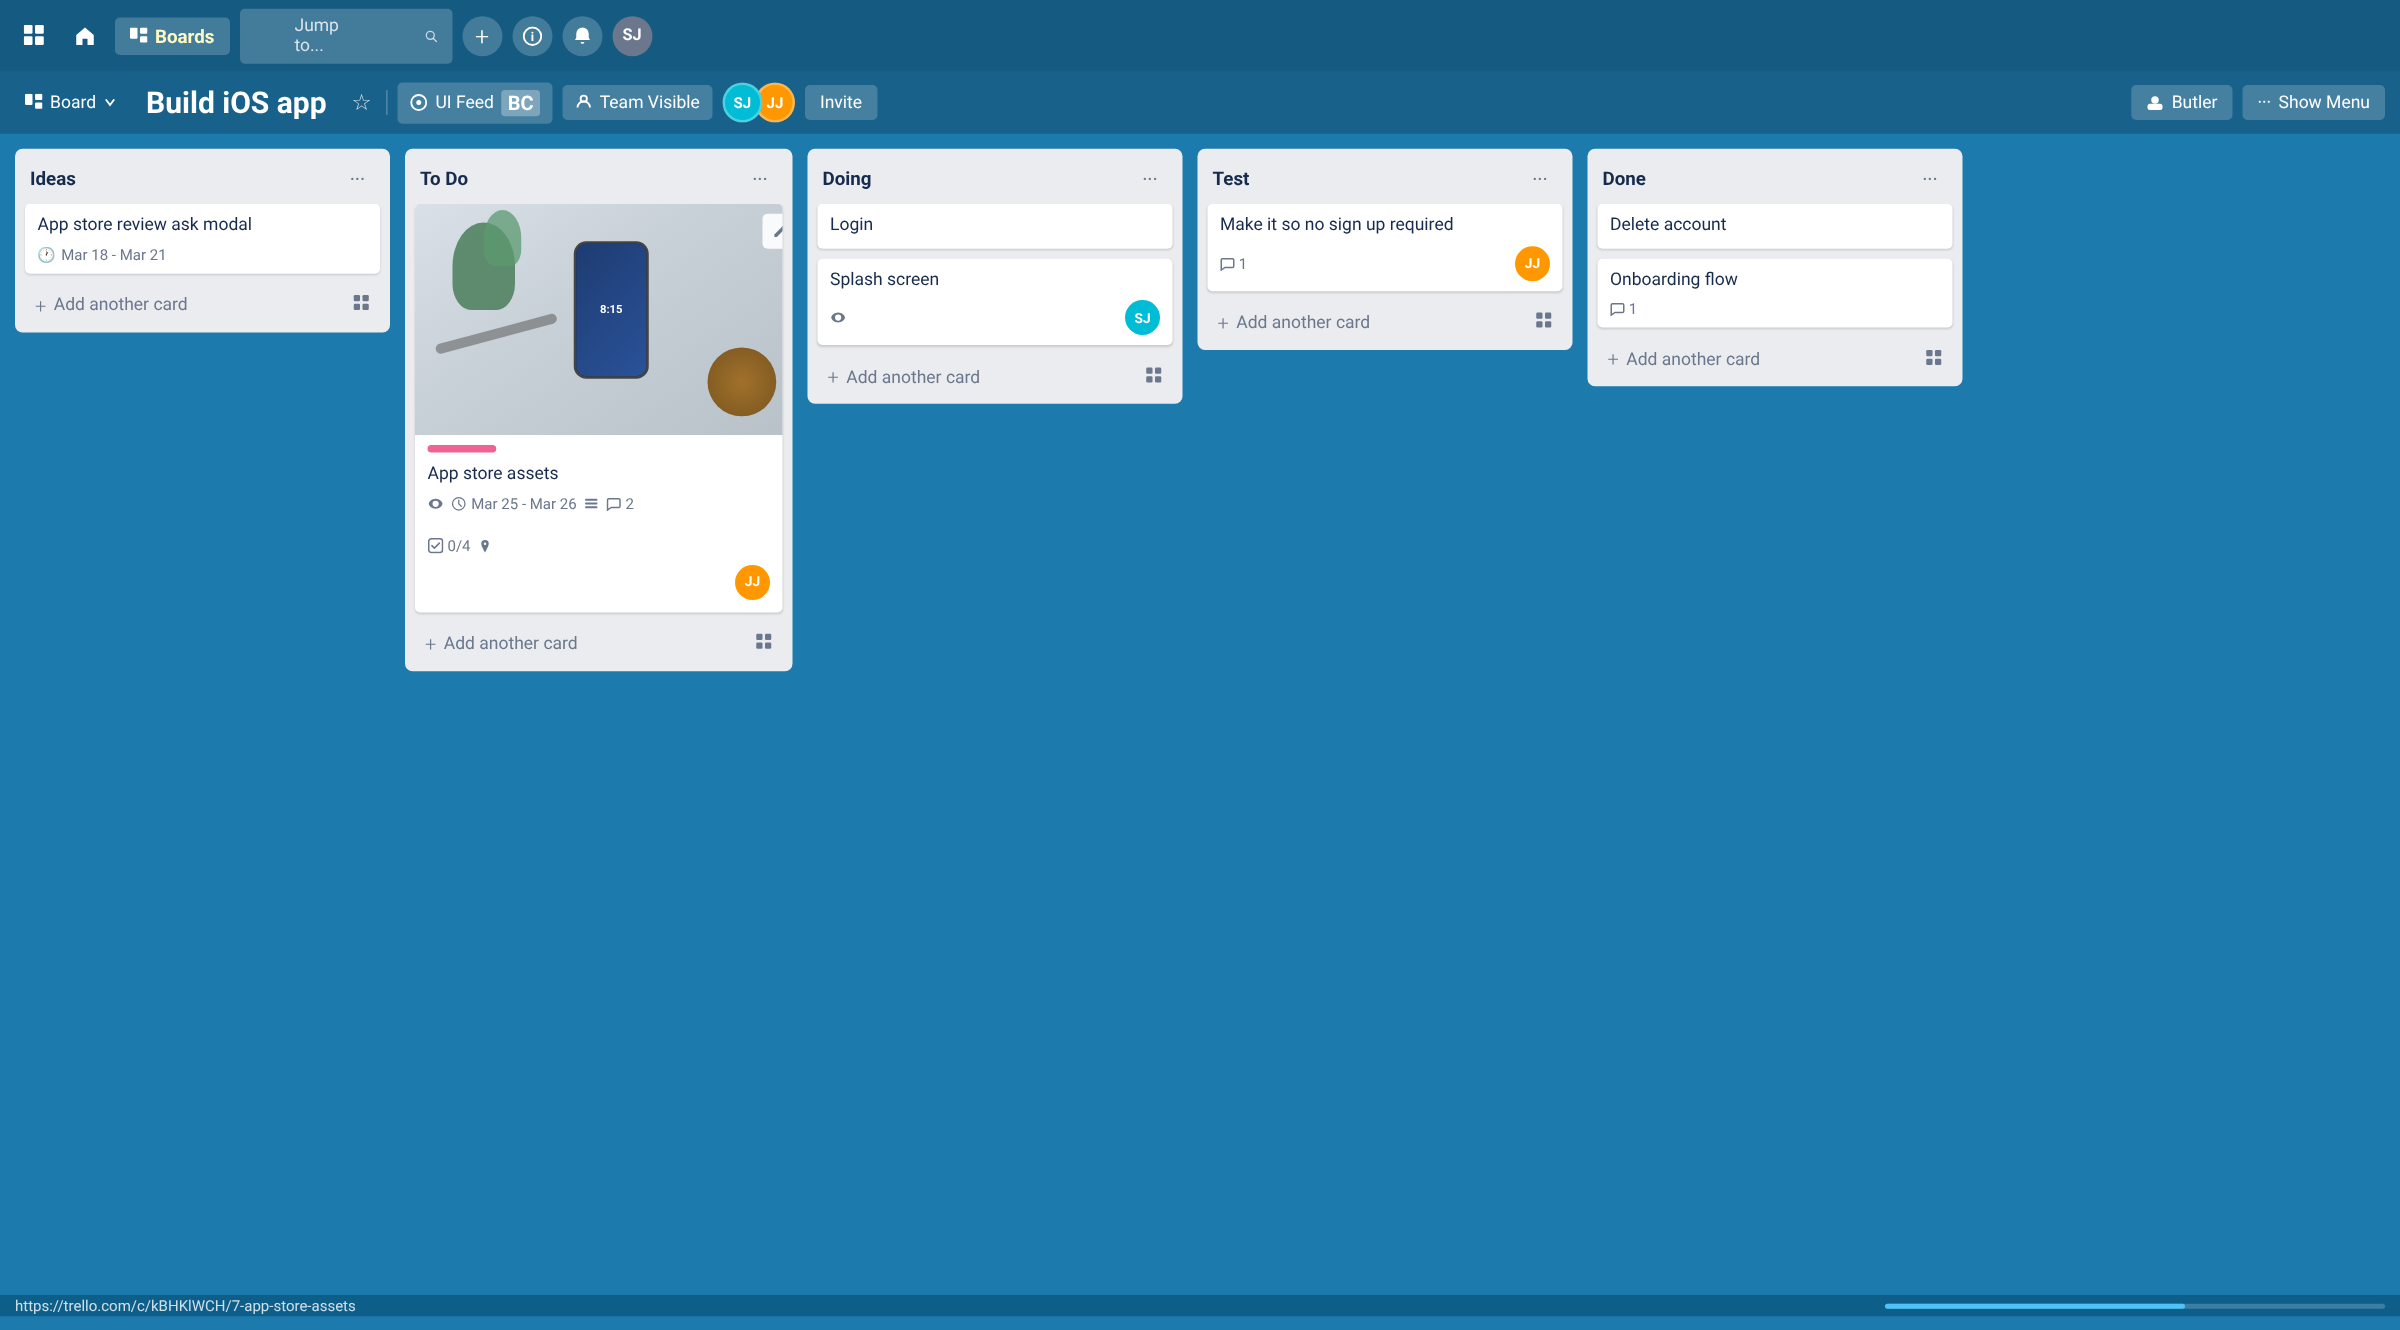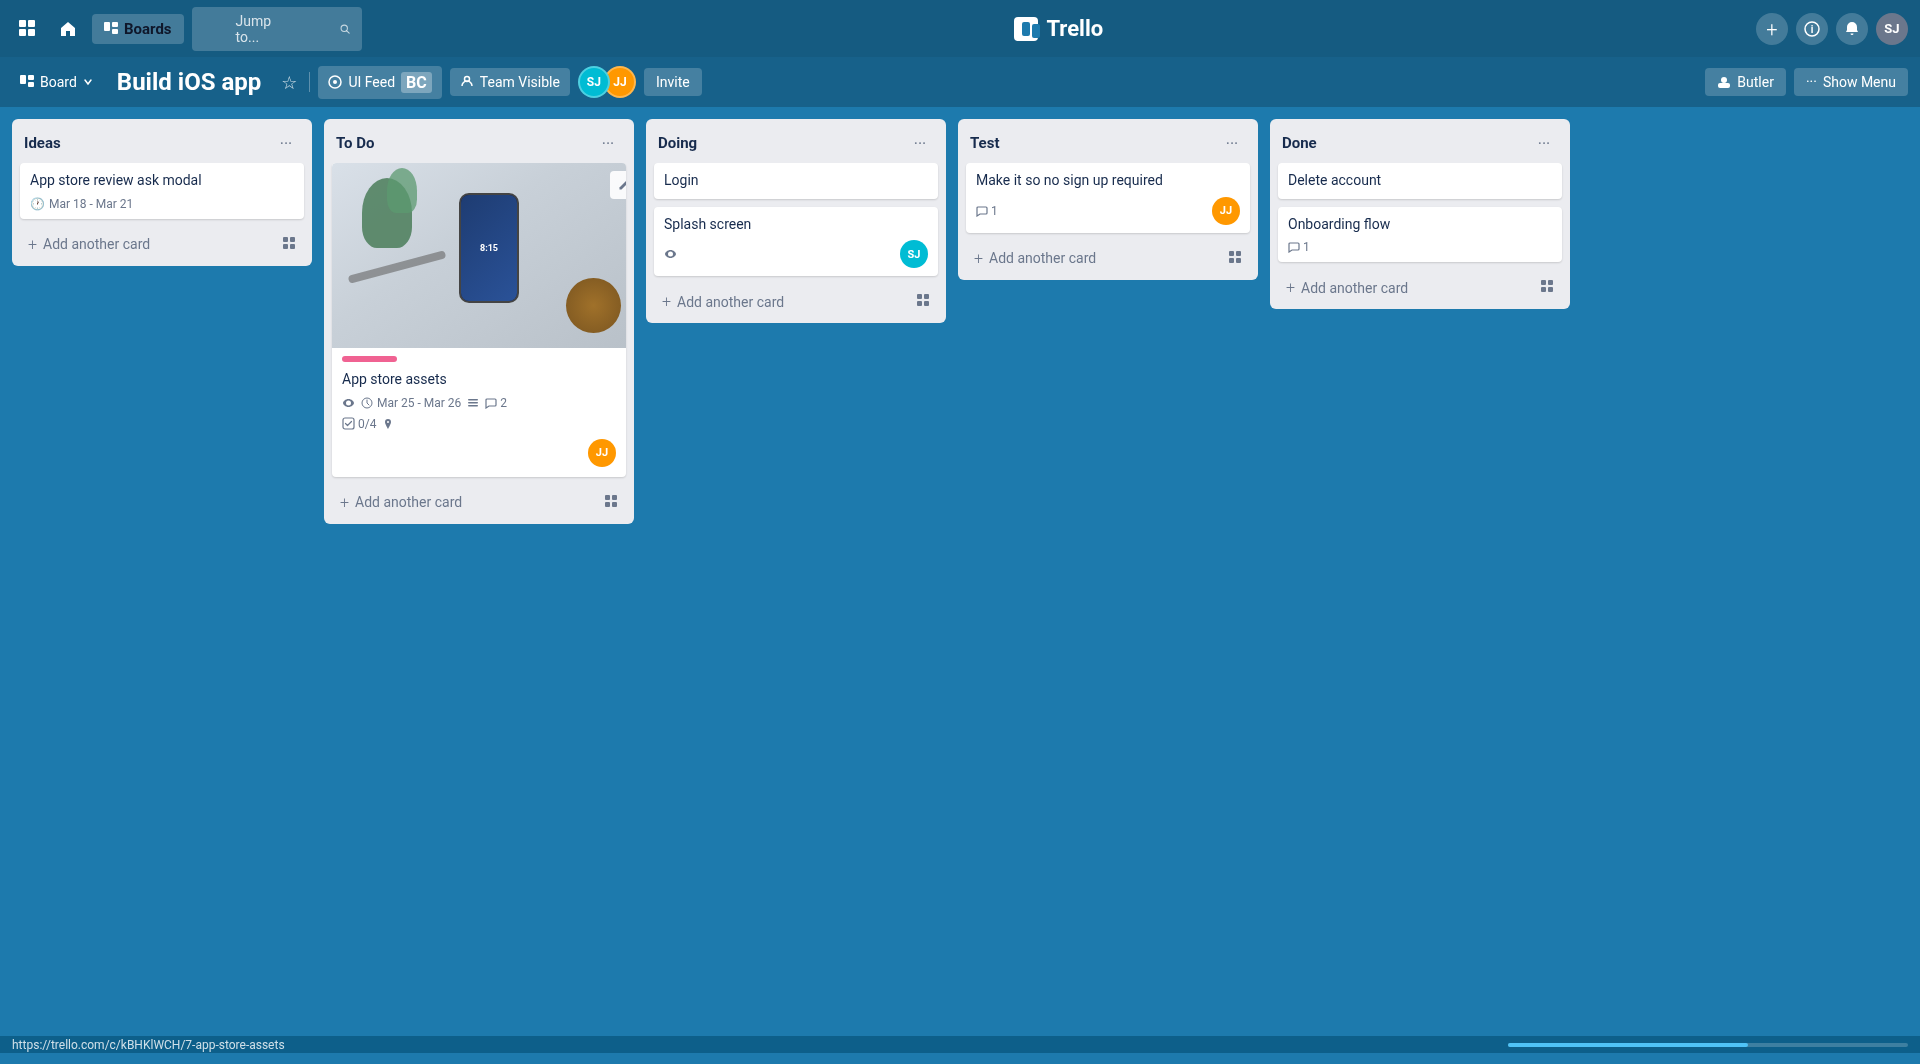--- a/index.html
+++ b/index.html
@@ -20,21 +20,21 @@
       border-radius: 4px;
       cursor: pointer;
       color: #fff;
       font-size: 18px;
     }
     .boards-btn {
       display: flex; align-items: center; gap: 6px;
       background: rgba(255,255,255,0.2);
       border-radius: 4px;
       padding: 6px 12px;
-      color: #0f172a;
+      color: #fef9c3;
       font-weight: 700;
       font-size: 15px;
       cursor: pointer;
     }
     .jump-to-search {
       display: flex; align-items: center;
       background: rgba(255,255,255,0.2);
       border-radius: 4px;
       padding: 6px 12px;
       color: rgba(255,255,255,0.8);
@@ -389,24 +389,20 @@
       <rect x="8" y="7" width="6" height="5" rx="1"></rect>
     </svg>
     <span>Boards</span>
   </div>
   <div class="jump-to-search">
     <span style="color:rgba(255,255,255,0.8);font-size:14px;margin-left:32px;">Jump to...</span>
     <svg width="14" height="14" viewBox="0 0 14 14" fill="rgba(255,255,255,0.7)">
       <circle cx="6" cy="6" r="4.5" stroke="rgba(255,255,255,0.7)" stroke-width="1.5" fill="none"></circle>
       <line x1="9.5" y1="9.5" x2="13" y2="13" stroke="rgba(255,255,255,0.7)" stroke-width="1.5" stroke-linecap="round"></line>
     </svg>
-  </div>
-  <div class="trello-logo">
-    <div class="trello-logo-icon"></div>
-    <span>Trello</span>
   </div>
   <div class="nav-right">
     <div class="nav-icon-btn">
       <span style="font-size:20px;font-weight:300;">+</span>
     </div>
     <div class="nav-icon-btn">
       <svg width="16" height="16" viewBox="0 0 16 16" fill="white">
         <circle cx="8" cy="8" r="7" stroke="white" stroke-width="1.5" fill="none"></circle>
         <text x="8" y="12" text-anchor="middle" fill="white" font-size="10" font-weight="bold">i</text>
       </svg>
@@ -559,21 +555,21 @@
                   <rect x="1" y="8" width="10" height="1.5" rx="0.75"></rect>
                 </svg>
             </span>
             <span class="card-badge">
               <svg width="12" height="12" viewBox="0 0 12 12" fill="none" stroke="#6b778c" stroke-width="1.2">
                   <path d="M2 2h8a1 1 0 011 1v5a1 1 0 01-1 1H4l-3 2V3a1 1 0 011-1z"></path>
                 </svg>
               <span>2</span>
             </span>
           </div>
-          <div class="card-meta" style="margin-top:7px;">
+          <div class="card-meta" style="margin-top:20px;">
             <span class="checklist-badge">
               <svg width="13" height="13" viewBox="0 0 13 13" fill="none" stroke="#6b778c" stroke-width="1.2">
                   <rect x="1" y="1" width="11" height="11" rx="2"></rect>
                   <path d="M3.5 6.5l2 2 4-4" stroke-linecap="round" stroke-linejoin="round"></path>
                 </svg>
               <span>0/4</span>
             </span>
             <span class="card-badge">
               <svg width="12" height="12" viewBox="0 0 12 12" fill="#6b778c">
                   <path d="M6 1a3 3 0 00-3 3c0 2 3 7 3 7s3-5 3-7a3 3 0 00-3-3zm0 4a1 1 0 110-2 1 1 0 010 2z"></path>

